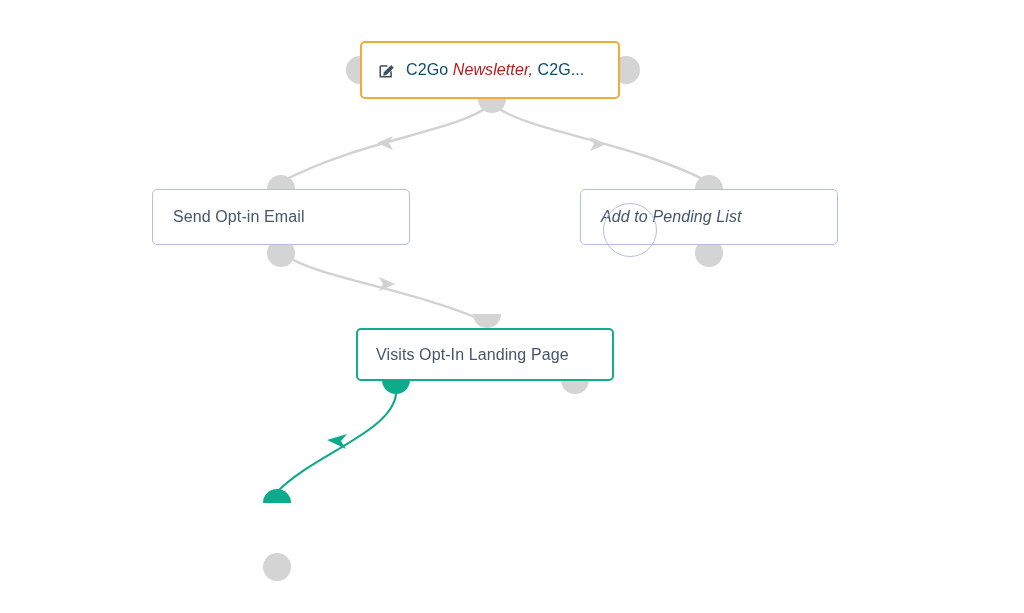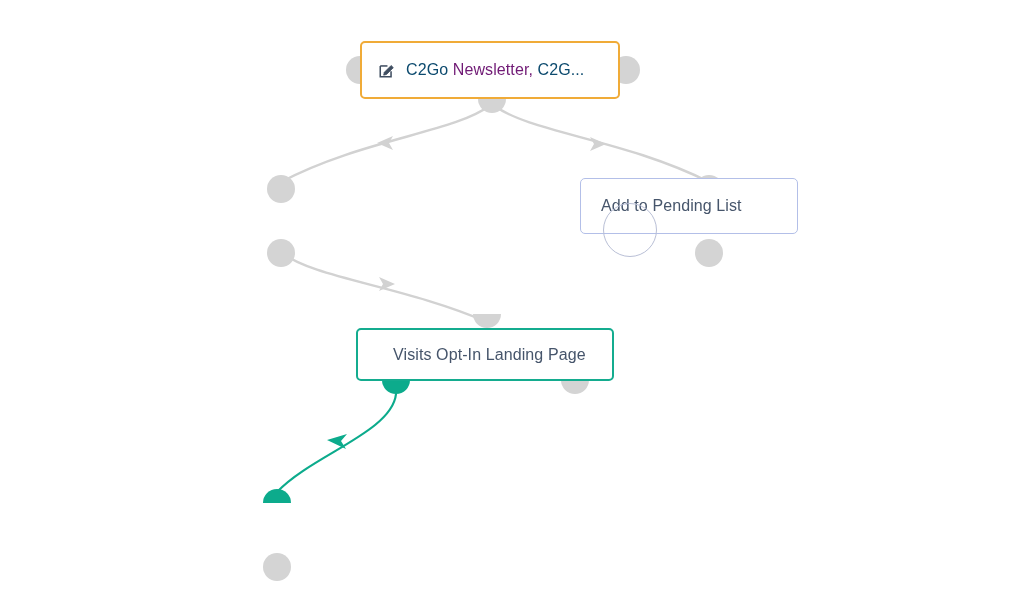--- a/index.html
+++ b/index.html
@@ -51,21 +51,22 @@
   .node-label {
     font-size: 16px;
     color: #46556b;
     white-space: nowrap;
     letter-spacing: 0.1px;
   }
   .node-label-dim {
     color: #0c4a6e;
   }
   .node-label-strong {
-    color: #701a75;
+    color: #b91c1c;
+    font-style: italic;
   }
   .edit-icon {
     width: 18px;
     height: 18px;
     margin-left: 16px;
     margin-right: 10px;
     flex: none;
     display: block;
   }
   .handle {
@@ -148,25 +149,28 @@
     <svg class="edit-icon" viewBox="0 0 20 20" xmlns="http://www.w3.org/2000/svg">
       <path d="M2.5 5.5 L2.5 17.5 L14.5 17.5 L14.5 11.5" fill="none" stroke="#3f4d60" stroke-width="1.7"></path>
       <path d="M2.5 5.5 L10.5 5.5" fill="none" stroke="#3f4d60" stroke-width="1.7"></path>
       <path d="M7.0 12.6 L14.6 5.0 L17.0 7.4 L9.4 15.0 L6.3 15.7 Z" fill="#3f4d60" stroke="#3f4d60" stroke-width="0.9" stroke-linejoin="round"></path>
     </svg>
     <span class="node-label">
       <span class="node-label-dim">C2Go </span><span class="node-label-strong">Newsletter,</span><span class="node-label-dim"> C2G...</span>
     </span>
   </div>
 
+  <div class="node node-action" style="left:152px; top:189px; width:258px; height:56px;">
+    <span class="node-label" style="margin-left:20px;">Send Opt-in Email</span>
+  </div>
 
-  <div class="node node-action" style="left:580px; top:178px; width:218px; height:56px;">
+  <div class="node node-action" style="left:580px; top:189px; width:258px; height:56px;font-style:italic;">
     <span class="node-label" style="margin-left:20px;">Add to Pending List</span>
   </div>
 
   <div class="node node-condition" style="left:356px; top:328px; width:258px; height:53px;">
-    <span class="node-label" style="margin-left:35px;">Visits Opt-In Landing Page</span>
+    <span class="node-label" style="margin-left:18px;">Visits Opt-In Landing Page</span>
   </div>
 
 
   <div class="cursor-ring" style="left:603px; top:203px; width:52px; height:52px;"></div>
 
 </div>
 
 </body></html>

